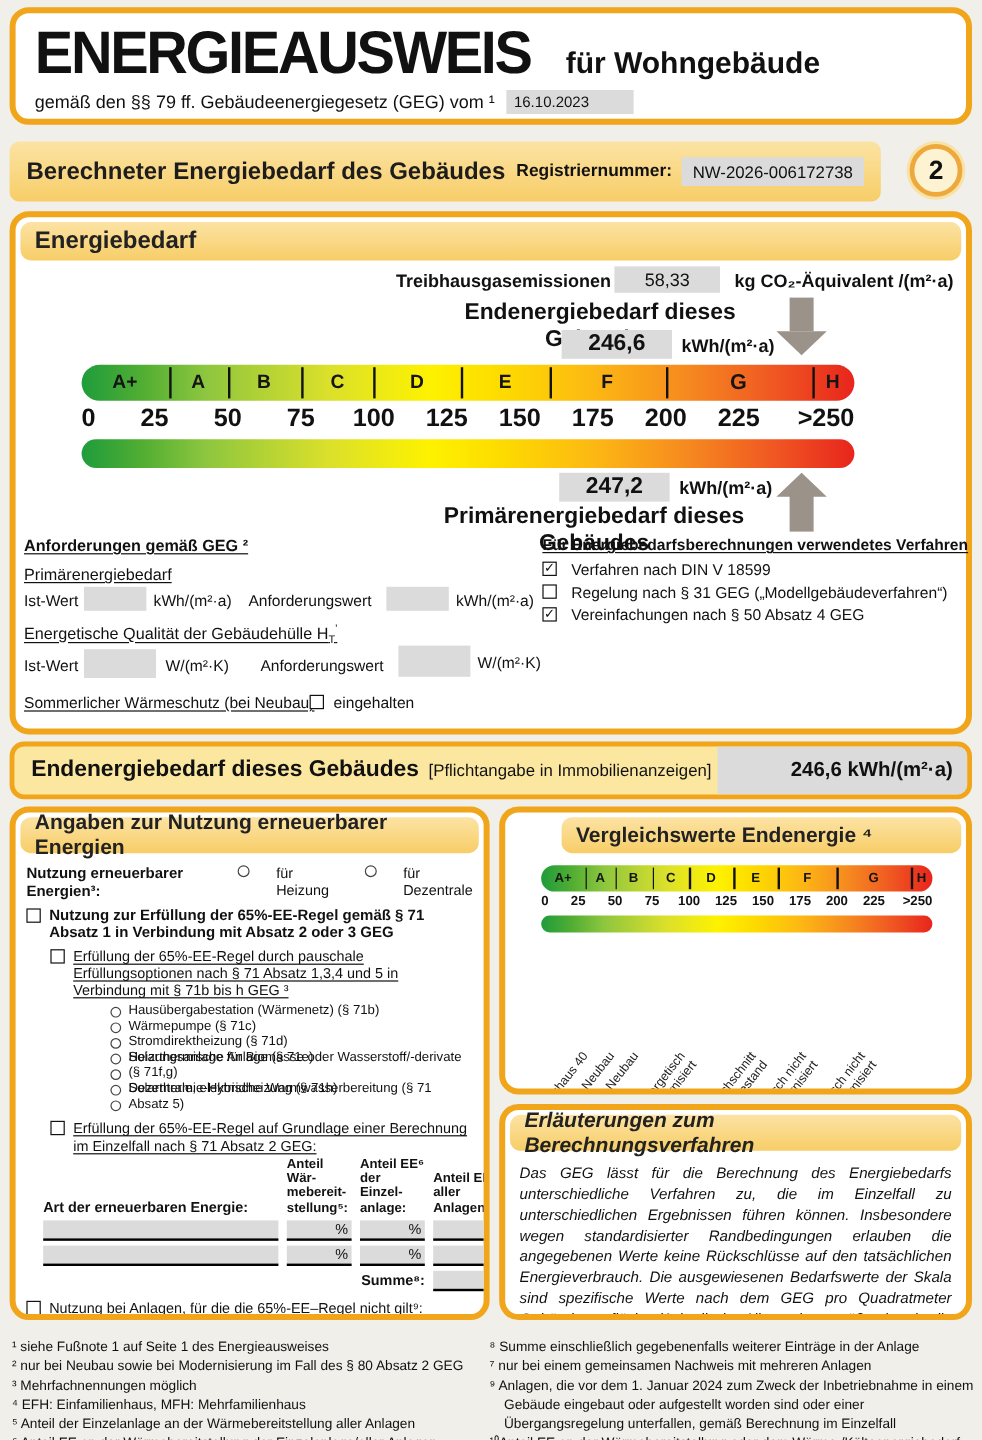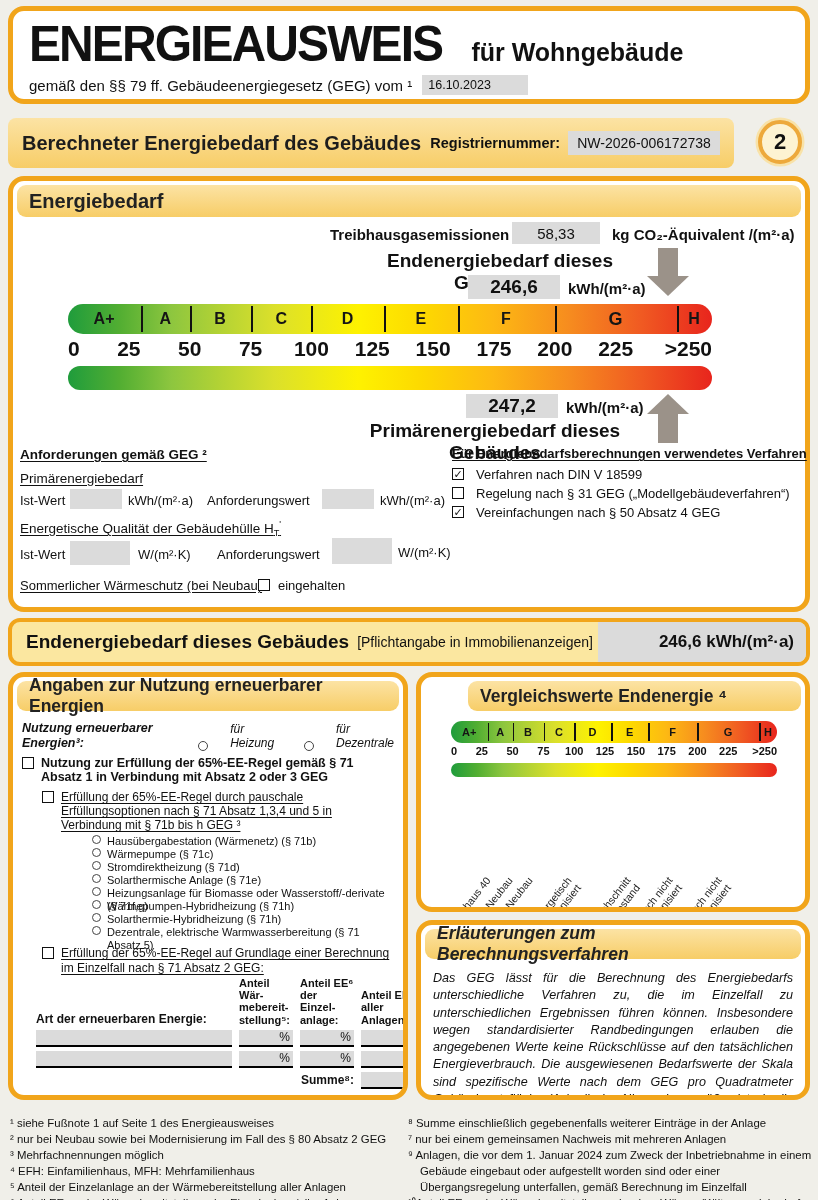--- a/index.html
+++ b/index.html
@@ -31,21 +31,21 @@
   .tri-up{position:absolute;width:0;height:0;border-left:21px solid transparent;border-right:21px solid transparent;border-bottom:20px solid #9B9289;}
   
   .t13{font-size:13px;} .t14{font-size:13.5px;} .t15{font-size:15px;}
   sub{font-size:.68em;} sup{font-size:.68em;}
   
   .p5body{padding:4px 9px 0 9px;font-size:12px;line-height:1.18;}
   .crow{display:flex;gap:7px;margin-top:5px;align-items:flex-start;}
   .crow .cb{margin-top:1px;}
   .lvl1{margin-left:20px;}
   .opts{margin:3px 0 0 38px;}
-  .opt{display:flex;gap:6px;align-items:flex-start;height:13px;font-size:11px;padding-left:32px;}
+  .opt{display:flex;gap:6px;align-items:flex-end;height:13px;font-size:11px;padding-left:32px;}
   .opt .rd{width:9px;height:9px;}
   .t1{display:grid;grid-template-columns:196px 54px 54px 56px;column-gap:7px;row-gap:4px;margin:2px 0 0 14px;align-items:end;}
   .th{font-weight:bold;font-size:11px;line-height:1.12;white-space:pre-line;}
   .inbox{background:#DBDBDB;border-bottom:2px solid #000;height:15px;font-size:12px;}
   .pct{text-align:right;padding-right:3px;}
   .sm{font-weight:bold;font-size:12px;text-align:right;align-self:center;}
   
   .vscale{position:absolute;left:30px;top:44px;width:326px;}
   .vl{position:absolute;width:150px;text-align:right;transform-origin:100% 0;transform:rotate(-52deg);
       font-size:10.5px;line-height:1.12;white-space:pre-line;color:#222;}
@@ -167,21 +167,21 @@
 
 <div class="abs" style="left:8px;top:618px;width:802px;height:48px;background:#FBE7A0;border:4px solid #F1A51B;border-radius:12px;box-sizing:border-box;display:flex;align-items:center;overflow:hidden;">
   <span style="font-size:19px;font-weight:bold;margin-left:14px;">Endenergiebedarf dieses Gebäudes</span>
   <span style="font-size:14px;margin-left:8px;">[Pflichtangabe in Immobilienanzeigen]</span>
   <span class="g" style="margin-left:auto;width:208px;height:40px;display:flex;align-items:center;justify-content:flex-end;padding-right:12px;font-size:17px;font-weight:bold;box-sizing:border-box;">246,6 kWh/(m²·a)</span>
 </div>
 
 <div class="panel" style="left:8px;top:672px;width:400px;height:428px;">
   <div class="hband" style="font-size:17.5px;height:30px;">Angaben zur Nutzung erneuerbarer Energien</div>
   <div class="p5body">
-    <div style="display:flex;align-items:flex-end;gap:22px;margin-top:2px;font-style:italic;">
+    <div style="display:flex;align-items:flex-start;gap:22px;margin-top:2px;">
       <span class="b" style="font-size:12.5px;">Nutzung erneuerbarer Energien³:</span>
       <span class="rd" style="margin-left:8px;"></span>
       <span>für Heizung</span>
       <span class="rd" style="margin-left:6px;"></span>
       <span>für Dezentrale</span>
     </div>
     <div class="crow">
         <span class="cb"></span>
       <span class="b" style="font-size:12.5px;">Nutzung zur Erfüllung der 65%-EE-Regel gemäß § 71 Absatz 1 in Verbindung mit Absatz 2 oder 3 GEG</span>
       </div>
@@ -202,24 +202,20 @@
           <span class="rd"></span>
           <span>Stromdirektheizung (§ 71d)</span>
         </div>
       <div class="opt">
           <span class="rd"></span>
           <span>Solarthermische Anlage (§ 71e)</span>
         </div>
       <div class="opt">
           <span class="rd"></span>
           <span>Heizungsanlage für Biomasse oder Wasserstoff/-derivate (§ 71f,g)</span>
-        </div>
-      <div class="opt">
-          <span class="rd"></span>
-          <span>Wärmepumpen-Hybridheizung (§ 71h)</span>
         </div>
       <div class="opt">
           <span class="rd"></span>
           <span>Solarthermie-Hybridheizung (§ 71h)</span>
         </div>
       <div class="opt">
           <span class="rd"></span>
           <span>Dezentrale, elektrische Warmwasserbereitung (§ 71 Absatz 5)</span>
         </div>
     </div>

